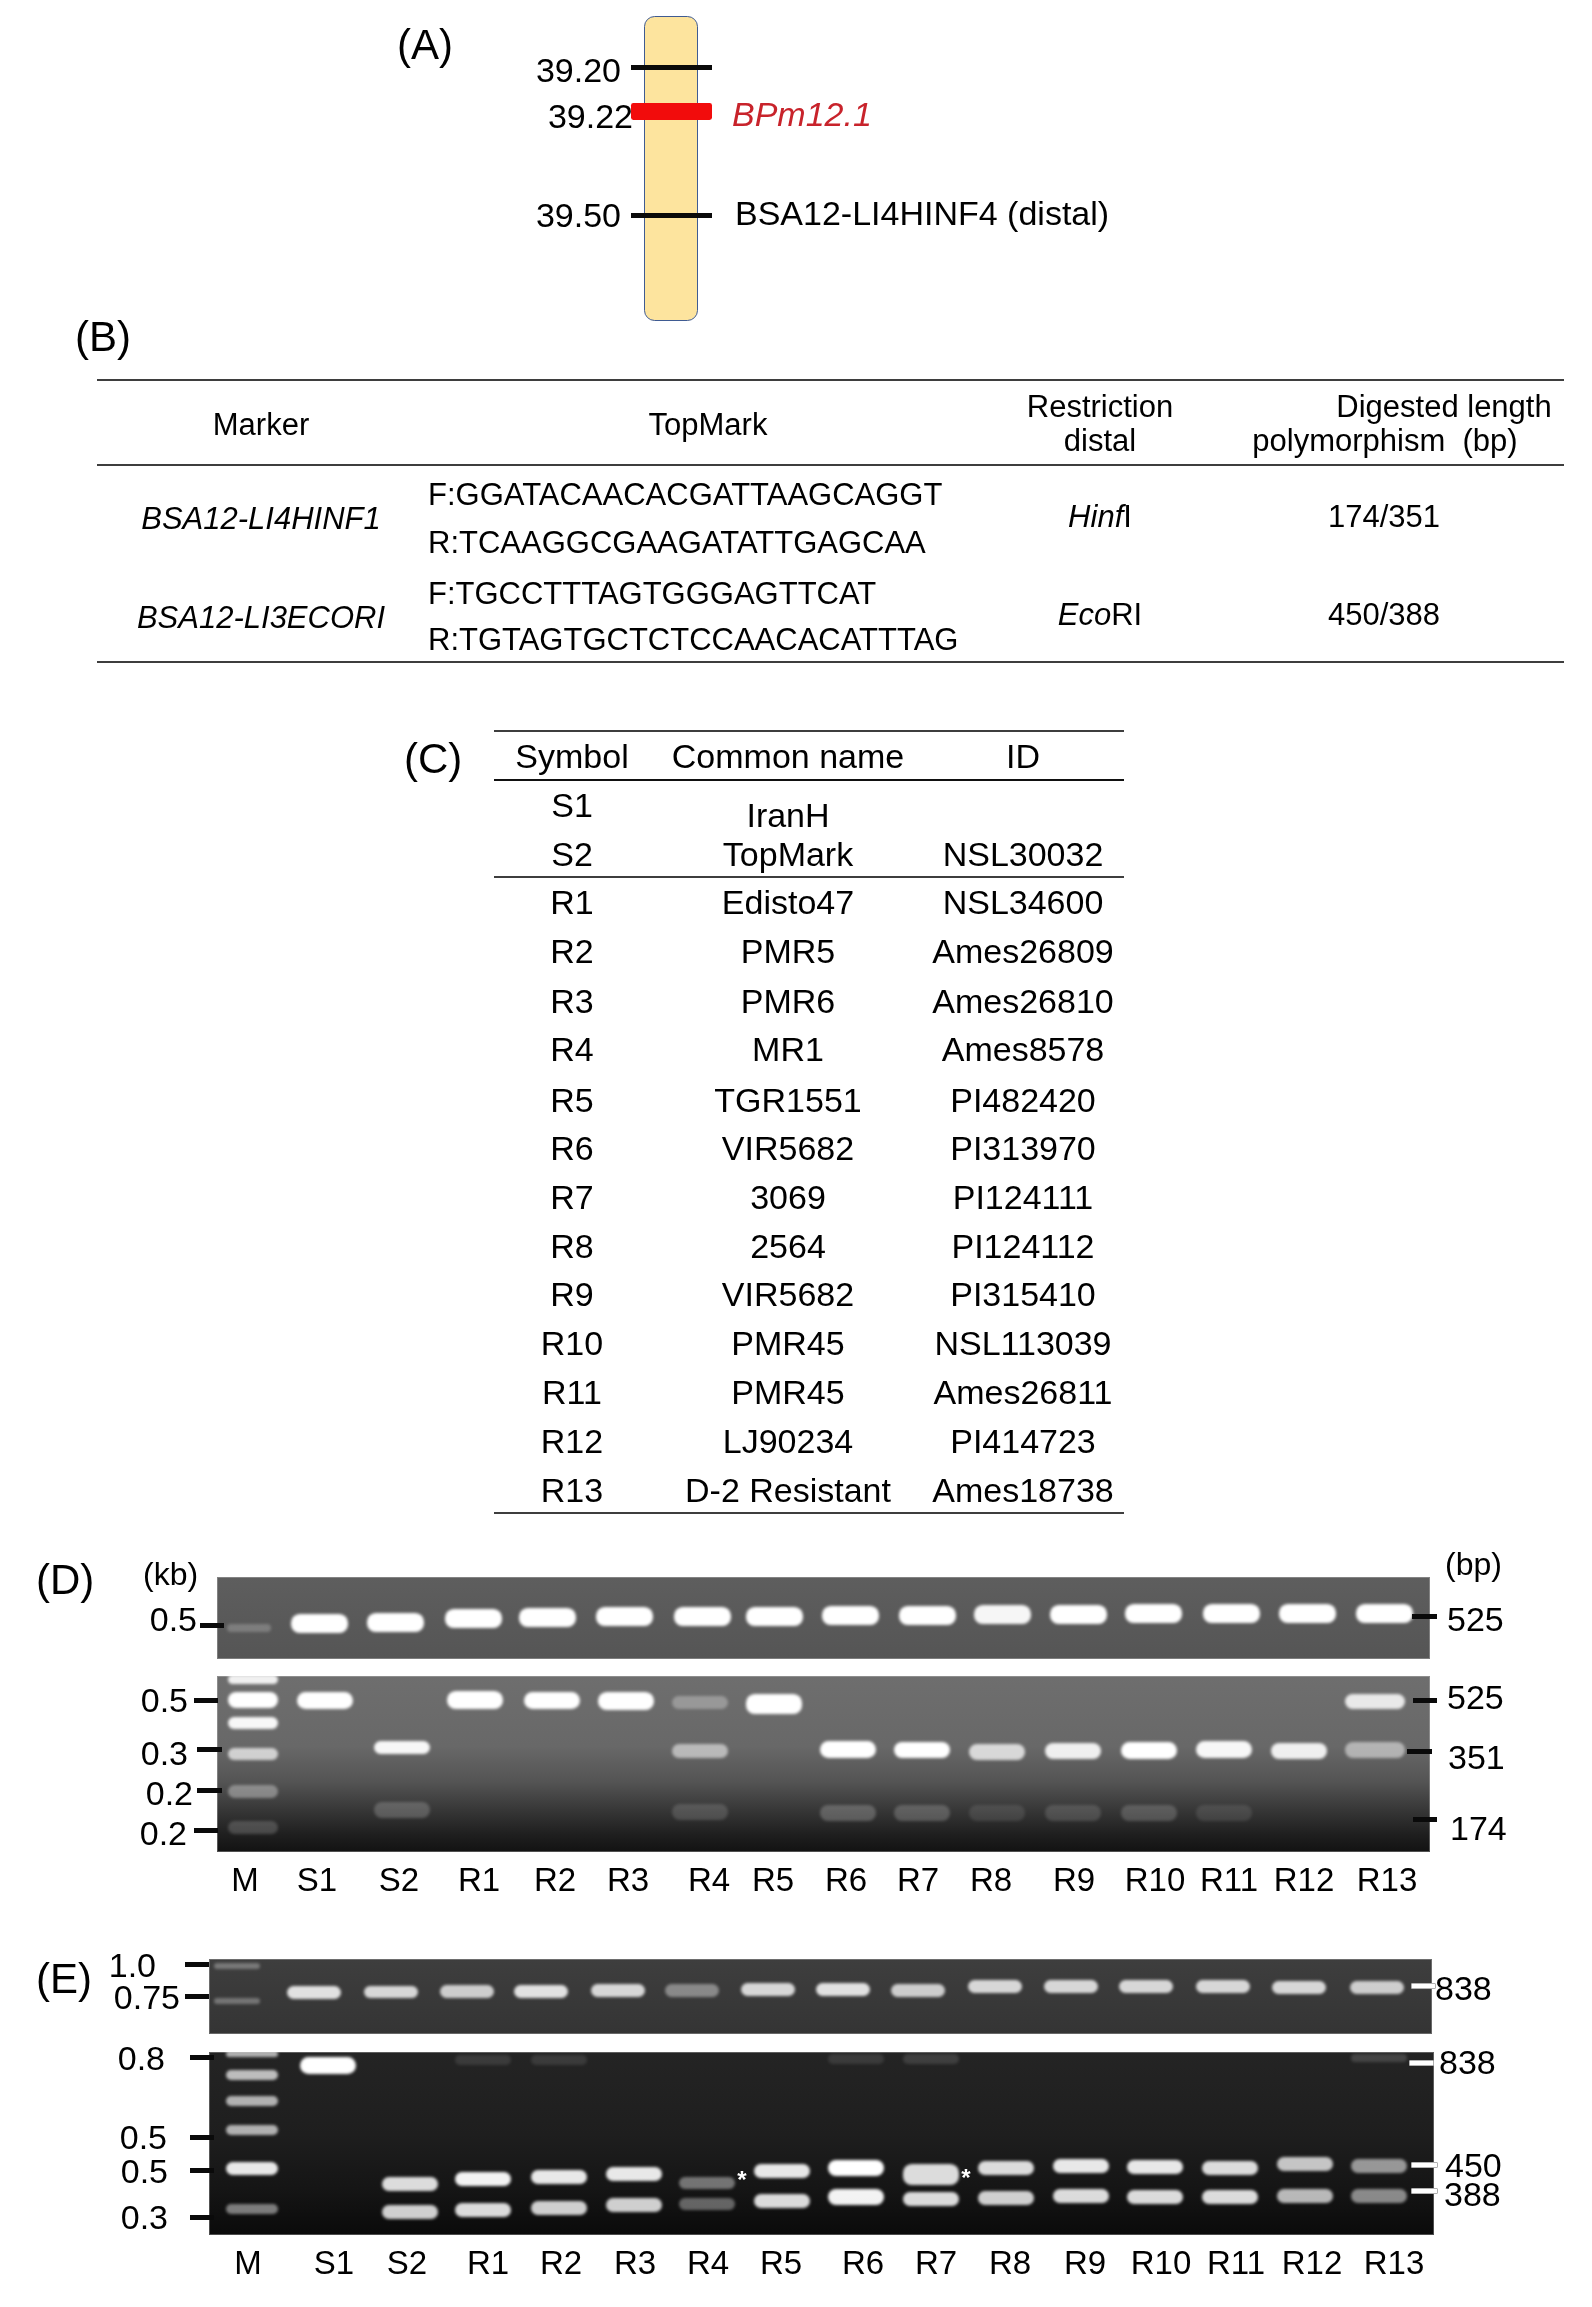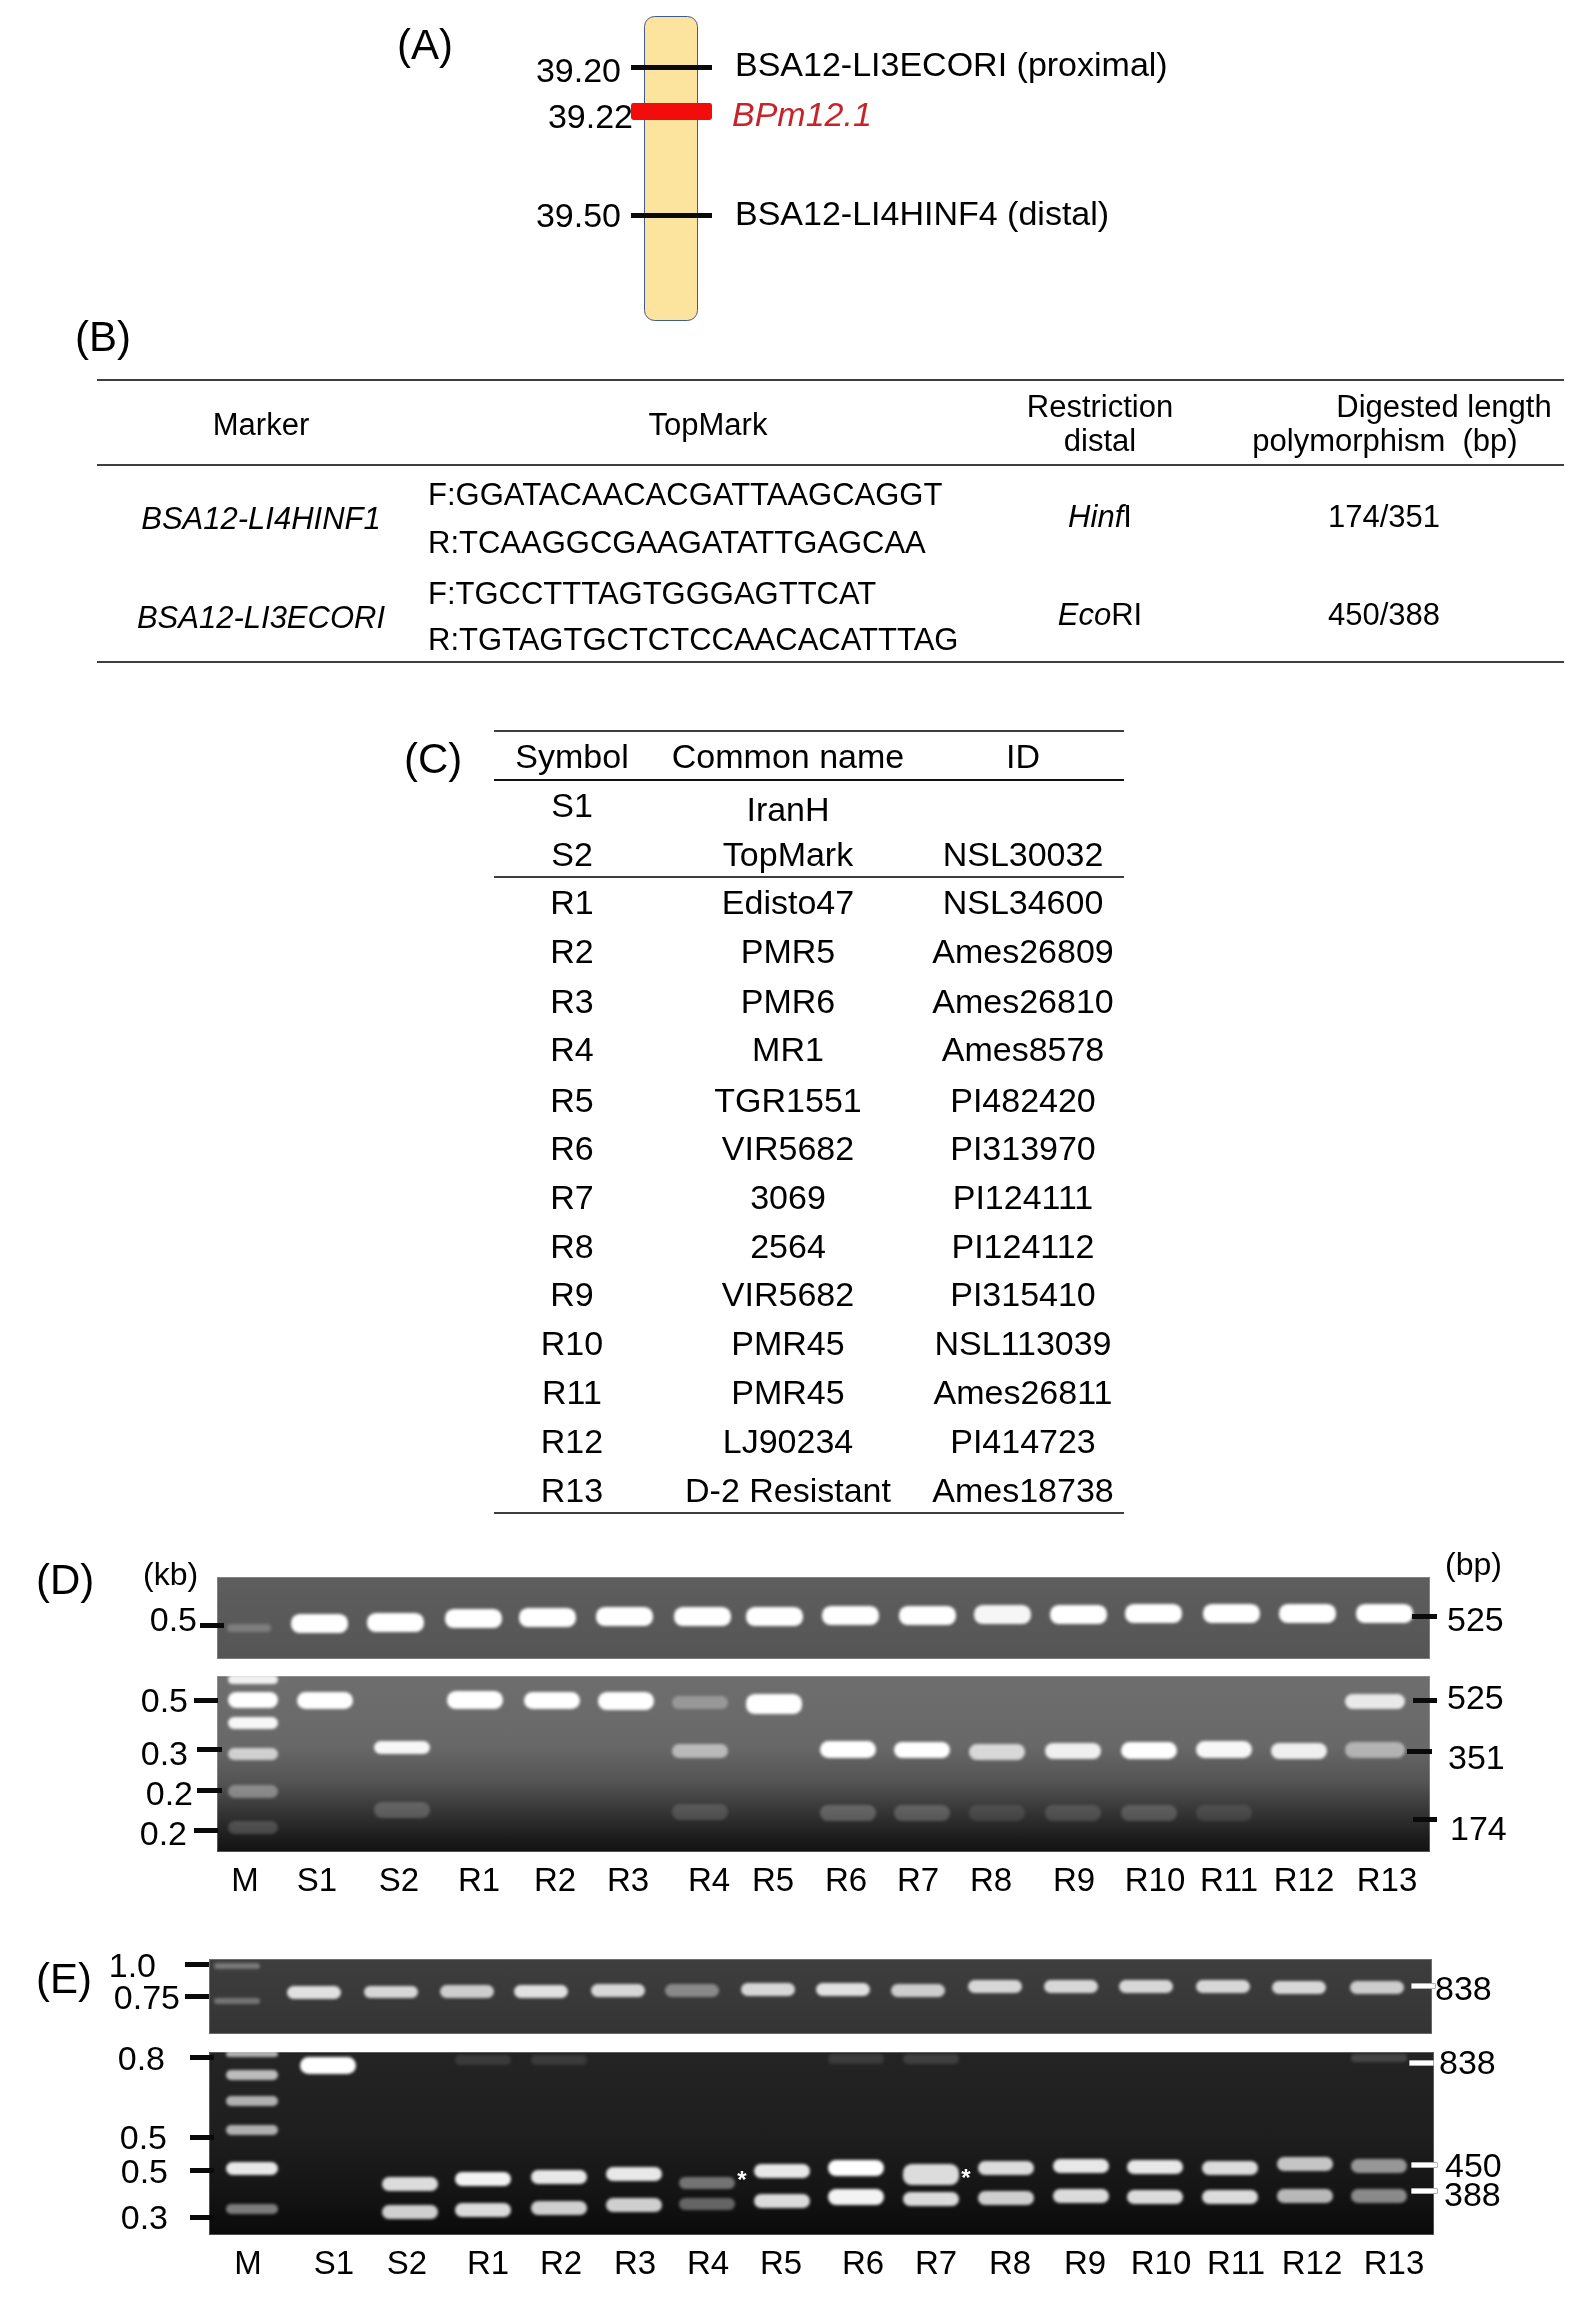--- a/index.html
+++ b/index.html
@@ -38,21 +38,20 @@
 
   <div class="chromosome" style="left: 644px; top: 16px; width: 54px; height: 305px; background: rgb(253, 228, 158); border-color: rgb(63, 91, 146);"></div>
   <div class="tick" style="left:631px;top:65px;width:81px;"></div>
   <div style="position: absolute; left: 631px; top: 103px; width: 81px; height: 17px; border-radius: 2.4px; background: rgb(242, 12, 12);"></div>
   <div class="tick" style="left:631px;top:213px;width:81px;"></div>
 
   <div class="t r pa-num" style="left:621px;top:70px">39.20</div>
   <div class="t r pa-num" style="left:633px;top:116px">39.22</div>
   <div class="t r pa-num" style="left:621px;top:215px">39.50</div>
 
-  <div class="t pa" style="left:735px;top:64px">BSA12-LI3ECORI (proximal)</div>
   <div class="t pa i" style="left: 732px; top: 114px; color: rgb(200, 35, 43);">BPm12.1</div>
   <div class="t pa" style="left:735px;top:213px">BSA12-LI4HINF4 (distal)</div>
 
   <div class="t lbl" style="left:75px;top:337px">(B)</div>
 
   <div class="rule" style="left:97px;top:379px;width:1467px;height:1.9px"></div>
   <div class="rule" style="left:97px;top:464px;width:1467px;height:1.9px"></div>
   <div class="rule" style="left:97px;top:661px;width:1467px;height:1.9px"></div>
 
   <div class="t c tb" style="left:261px;top:424px">Marker</div>
@@ -85,21 +84,21 @@
   <div class="rule" style="left:494px;top:1512px;width:630px;height:1.9px"></div>
 
   <div class="crow" style="top:756px">
     <div class="t c tc" style="left:572px;top:0">Symbol</div>
     <div class="t c tc" style="left:788px;top:0">Common name</div>
     <div class="t c tc" style="left:1023px;top:0">ID</div>
   </div>
 
   <div class="crow" style="top:805px">
     <div class="t c tc" style="left:572px;top:0">S1</div>
-    <div class="t c tc" style="left:788px;top:4px">IranH</div>
+    <div class="t c tc" style="left:788px;top:10px">IranH</div>
     <div class="t c tc" style="left:1023px;top:0"></div>
   </div>
   <div class="crow" style="top:854px">
     <div class="t c tc" style="left:572px;top:0">S2</div>
     <div class="t c tc" style="left:788px;top:0">TopMark</div>
     <div class="t c tc" style="left:1023px;top:0">NSL30032</div>
   </div>
   <div class="crow" style="top:902px">
     <div class="t c tc" style="left:572px;top:0">R1</div>
     <div class="t c tc" style="left:788px;top:0">Edisto47</div>

